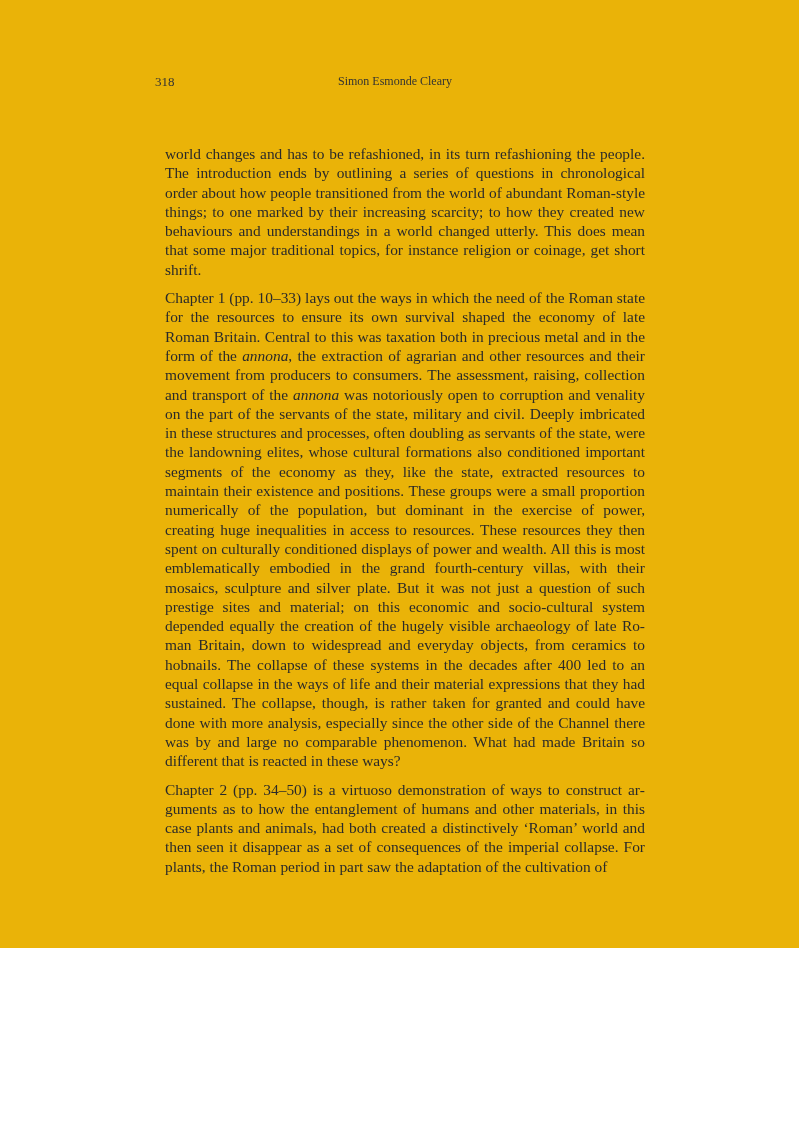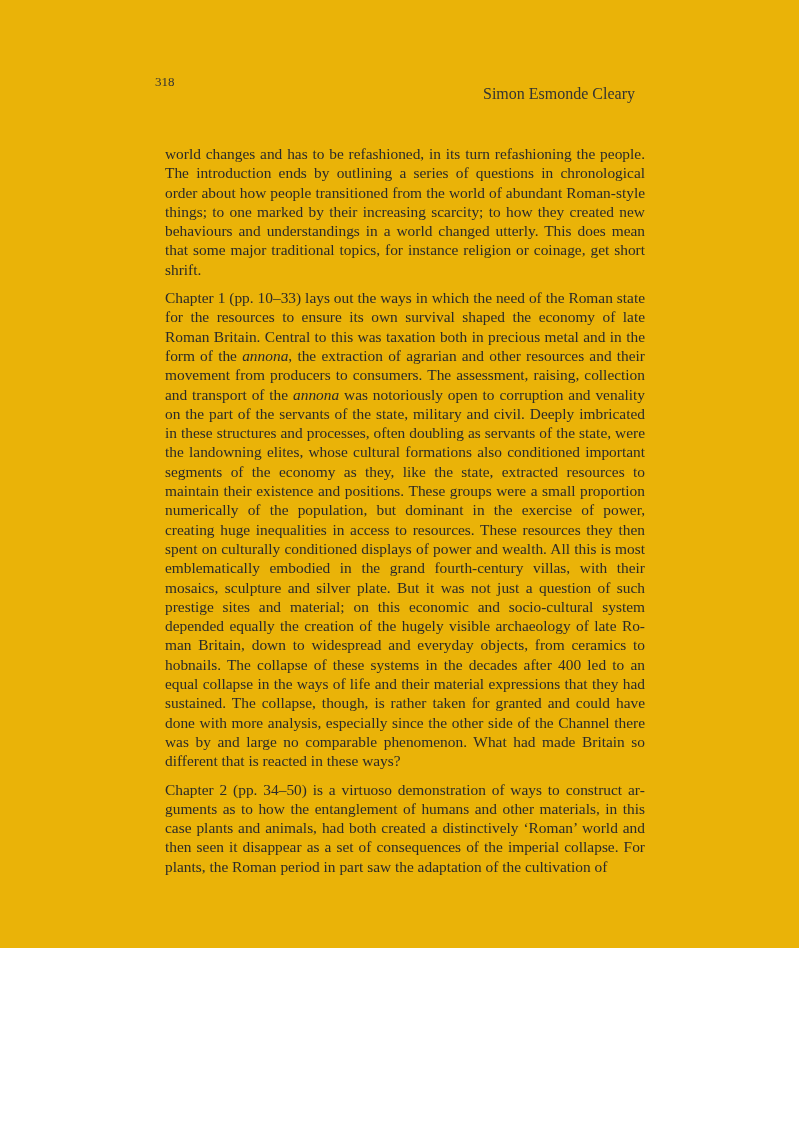--- a/index.html
+++ b/index.html
@@ -1,21 +1,21 @@
 <!DOCTYPE html>
 <html><head>
 <meta charset="utf-8">
 <style>
   html, body { margin: 0; padding: 0; background: #ffffff; }
   body { width: 799px; height: 1131px; position: relative; overflow: hidden; }
   .page { position: absolute; left: 0; top: 0; width: 799px; height: 948px; background: #eab308; }
   .header { position: absolute; top: 74px; left: 155px; width: 480px; height: 20px;
     font-family: "Liberation Serif", serif; color: #333; }
   .page-num { position: absolute; left: 0; top: 0; font-size: 13px; }
-  .running-head { position: absolute; left: 0; width: 480px; top: 11px; text-align: right; font-size: 16px; }
+  .running-head { position: absolute; left: 0; width: 480px; top: 0; text-align: center; font-size: 12px; }
   .body { position: absolute; top: 144px; left: 165px; width: 480px;
     font-family: "Liberation Serif", serif; font-size: 15.4px; line-height: 19.3px;
     color: #2a2a2a; text-align: justify; hyphens: manual; }
   .body p { margin: 0 0 9px 0; text-indent: 0; }
   .body em { font-style: italic; }
 </style>
 </head>
 <body>
 
 <div class="page">

